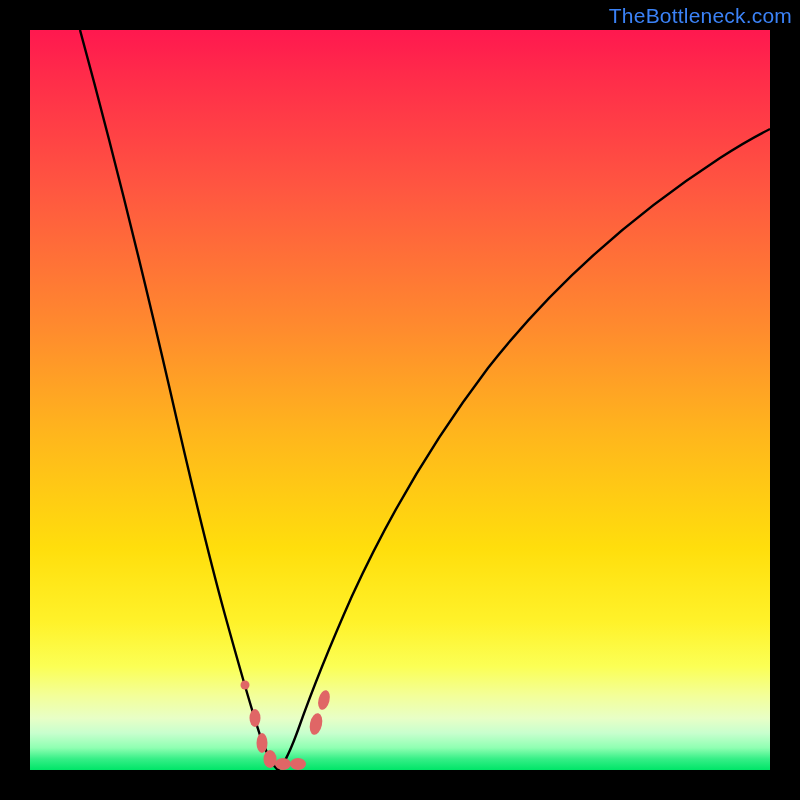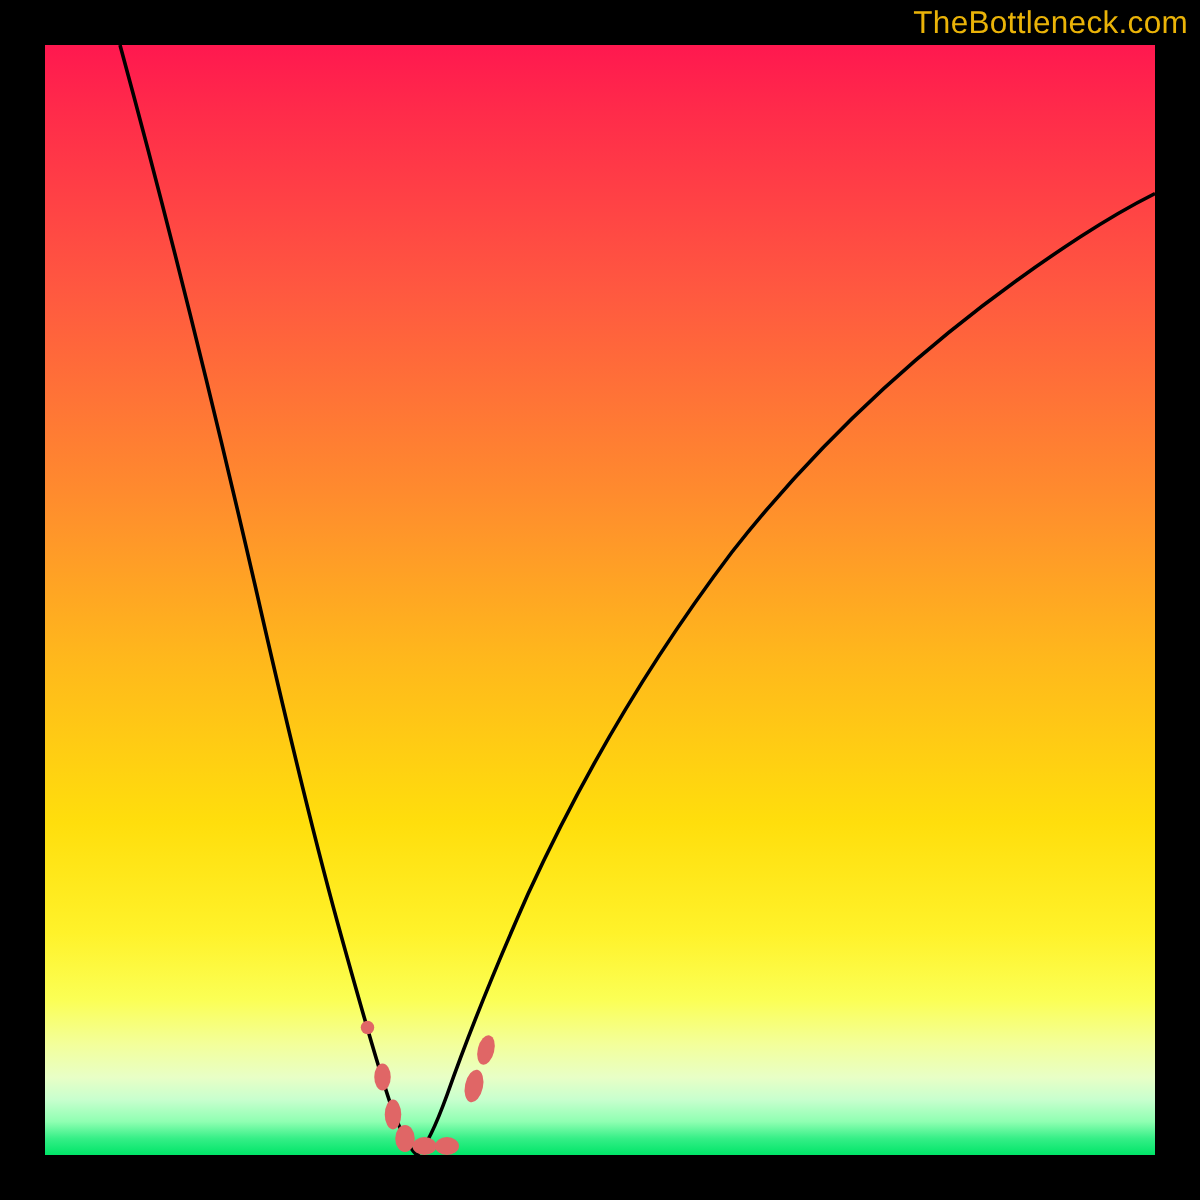--- a/index.html
+++ b/index.html
@@ -20,21 +20,21 @@
     overflow: hidden;
   }
   .gradient {
     position: absolute;
     inset: 0;
   }
   .watermark {
     position: absolute;
     top: 4px;
     right: 8px;
-    color: #eab308;
+    color: #3b82f6;
     font-size: 21px;
     font-weight: 500;
     letter-spacing: 0.2px;
     user-select: none;
   }
   svg.curve {
     position: absolute;
     inset: 0;
     width: 100%;
     height: 100%;

